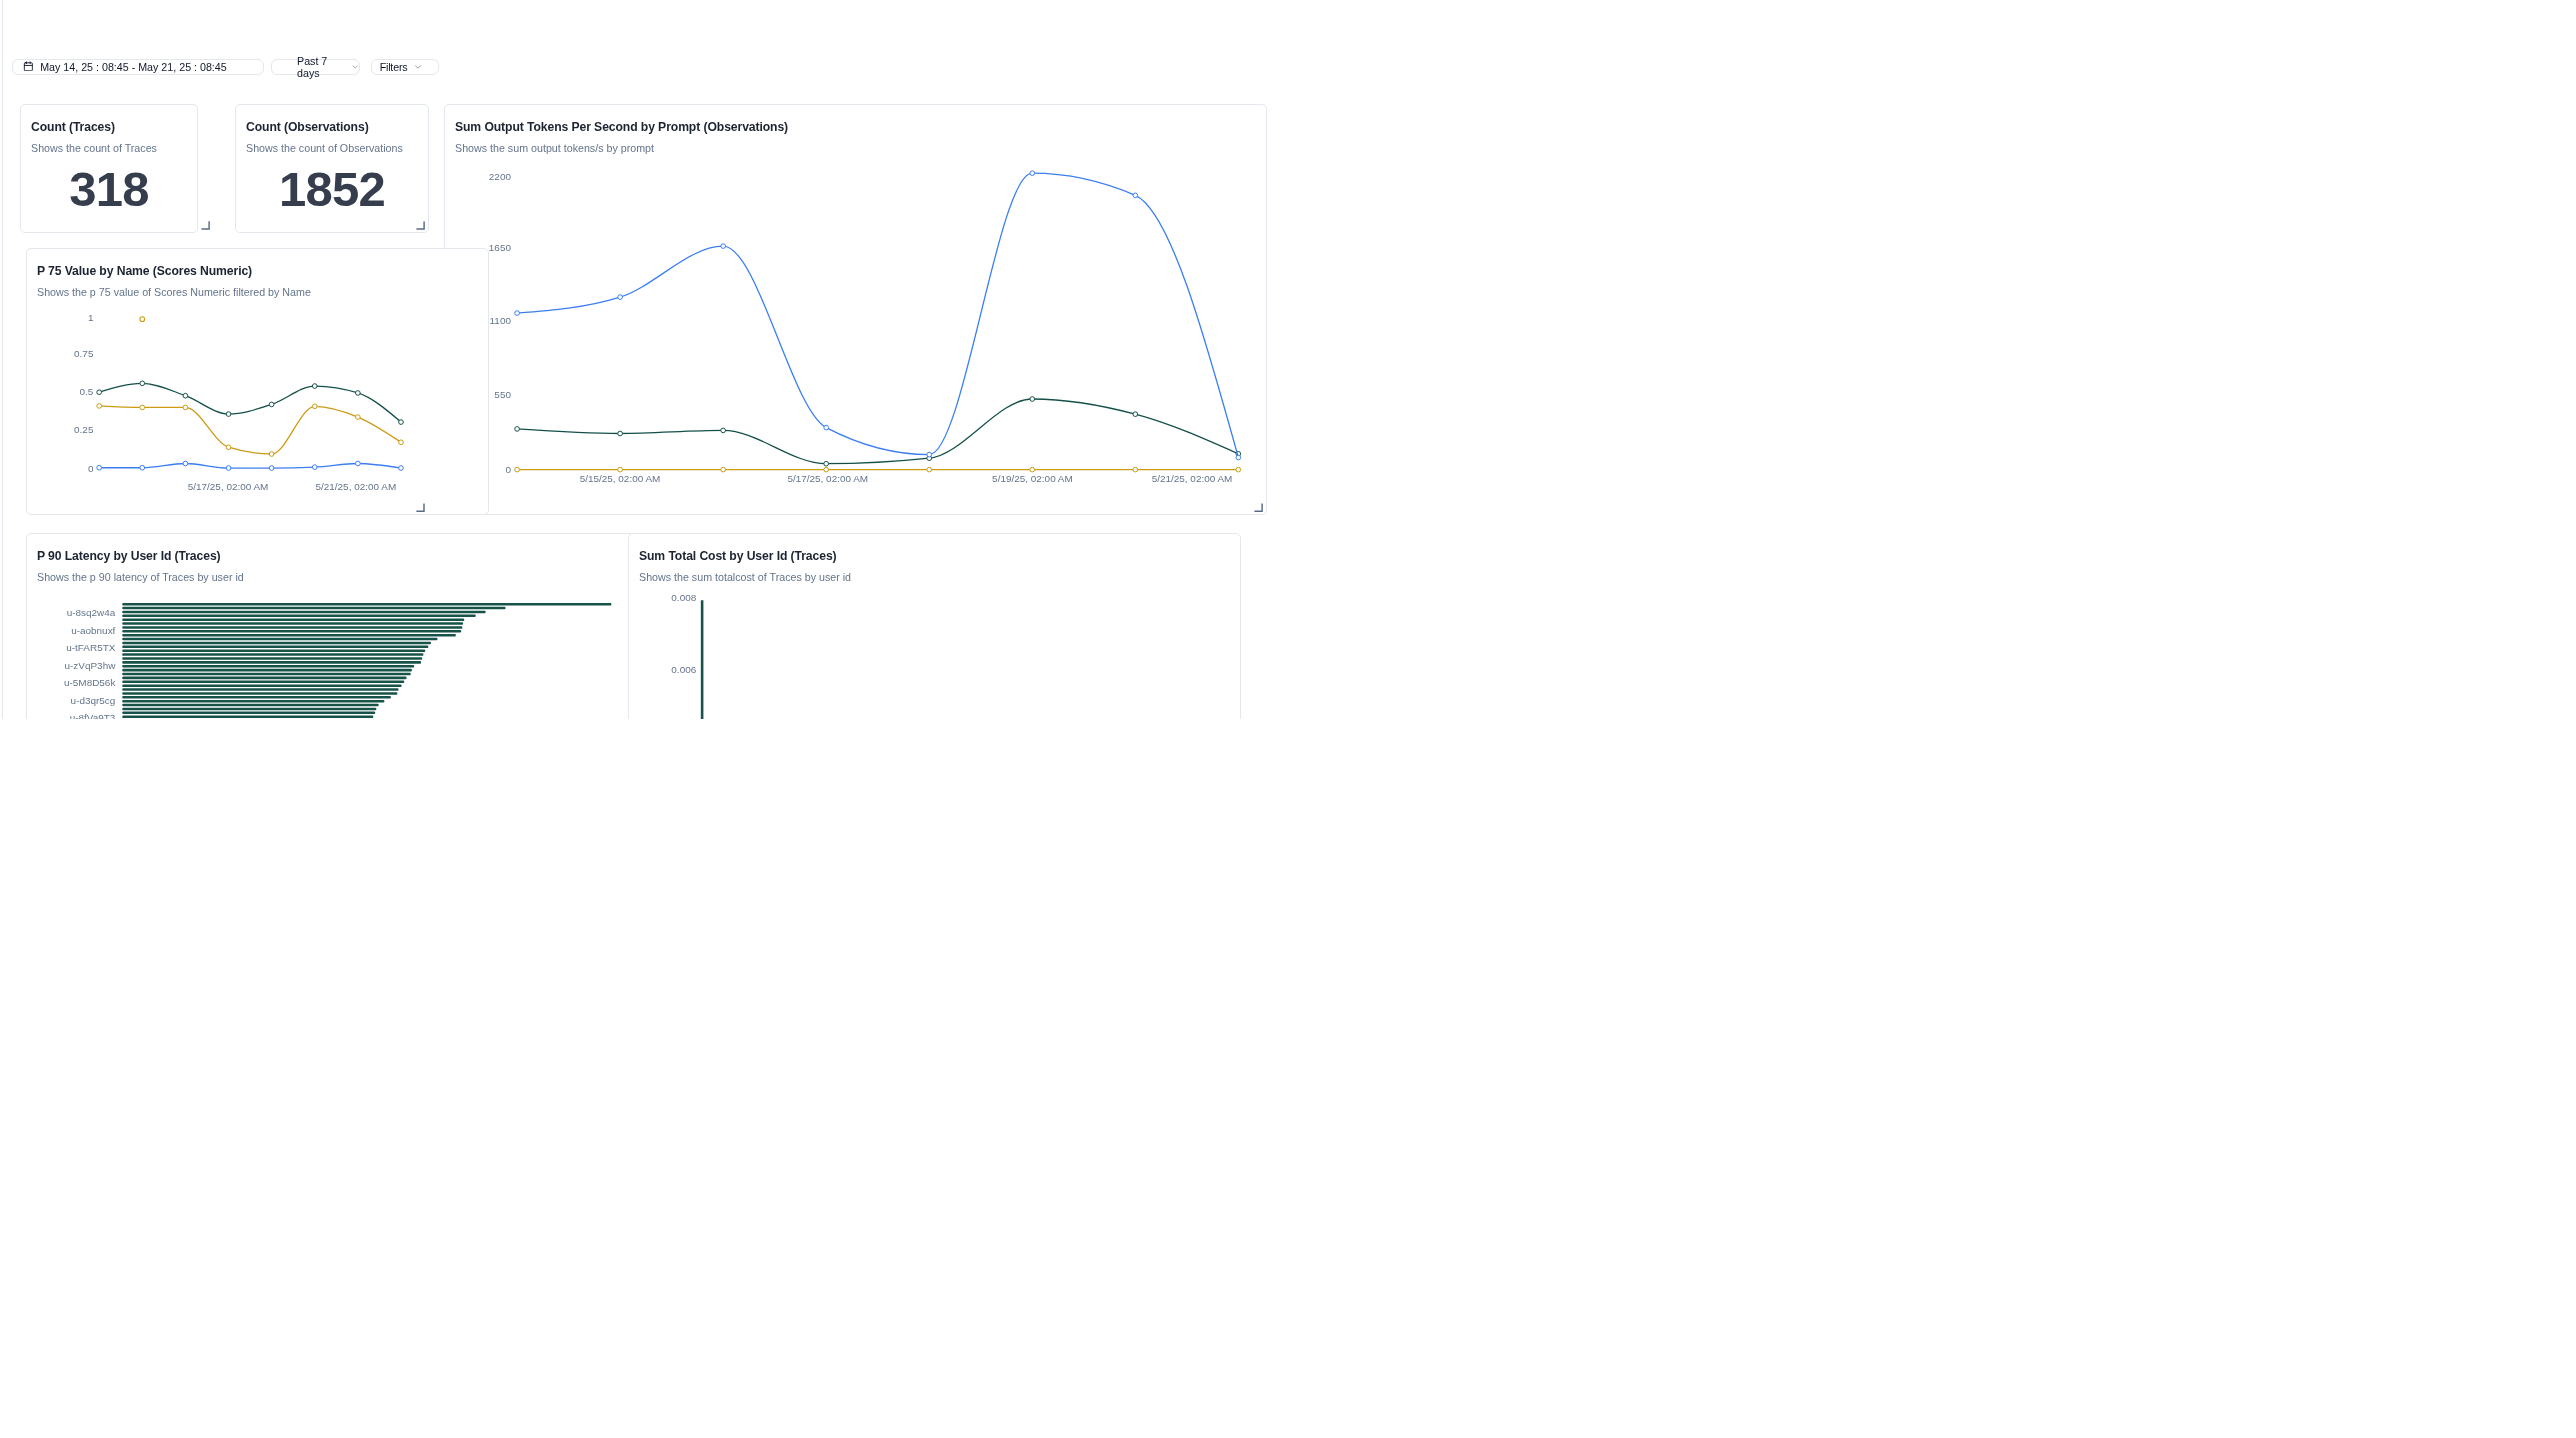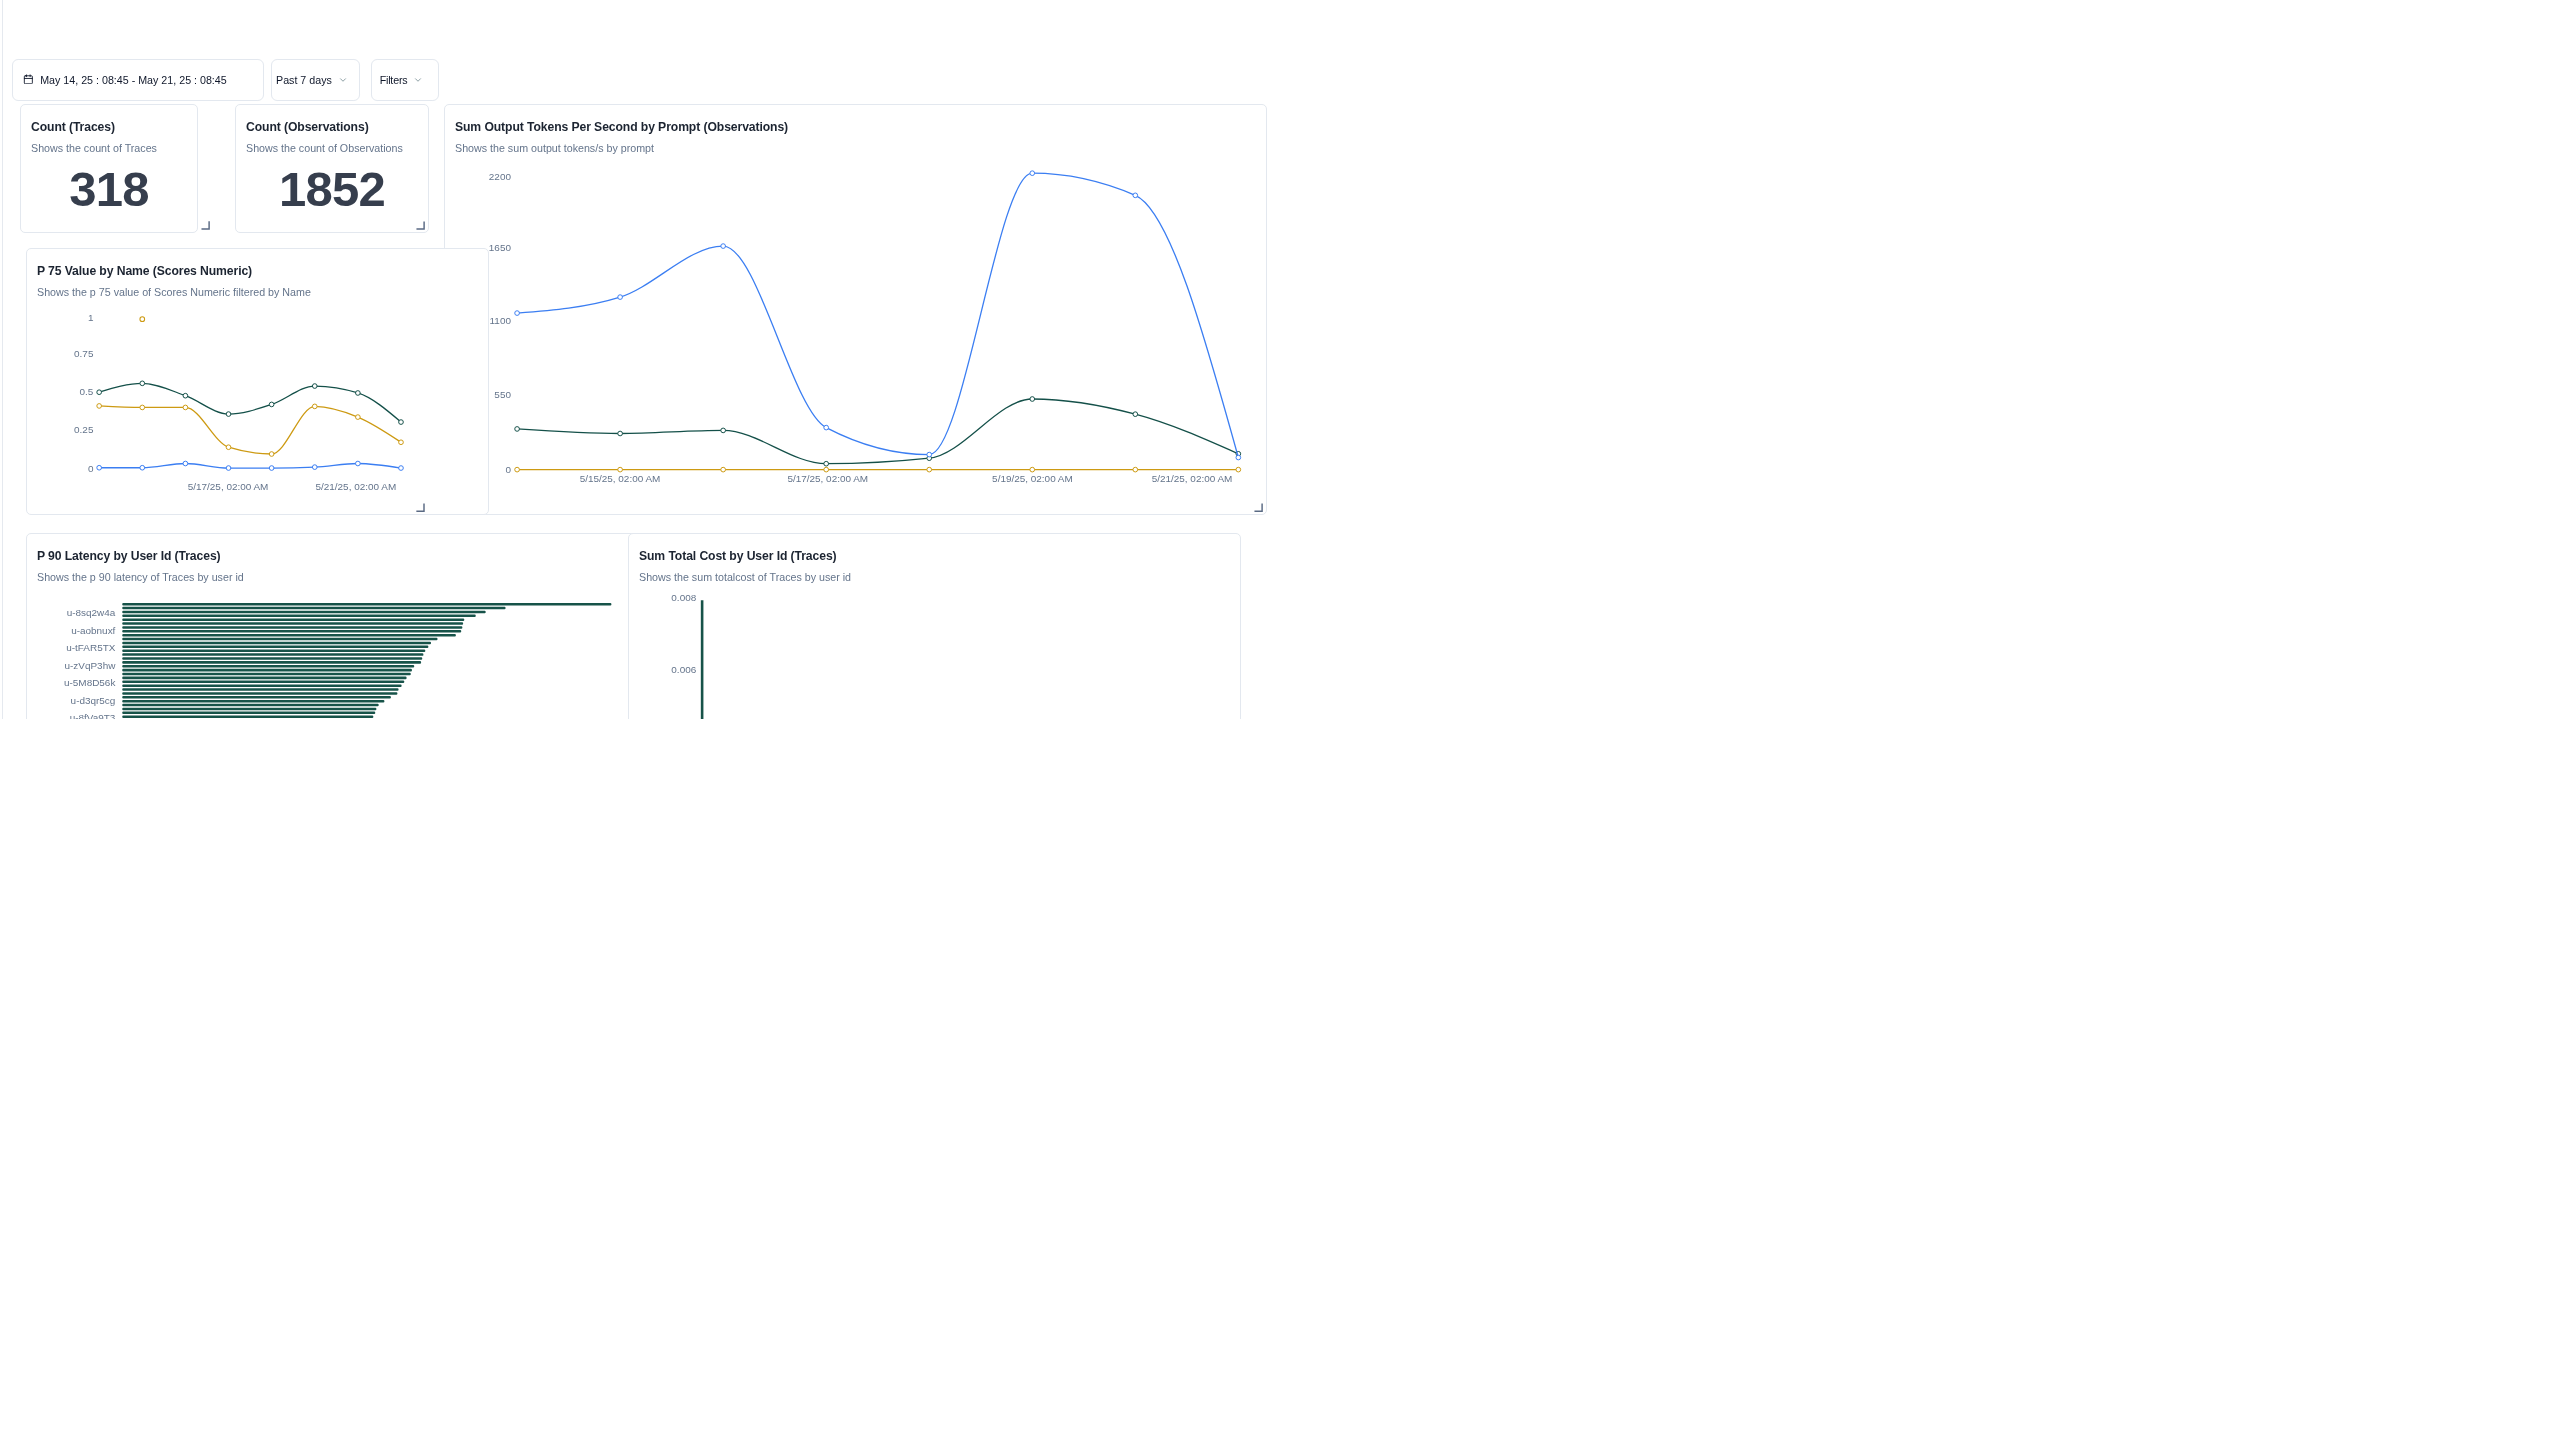--- a/index.html
+++ b/index.html
@@ -6,24 +6,24 @@
   font-family:"Liberation Sans", sans-serif; -webkit-font-smoothing:antialiased; }
 .page { position:relative; width:1288px; height:719px; }
 .leftline { position:absolute; left:1.5px; top:0; width:0.8px; height:719px; background:#e5e9ef; }
 .header { position:absolute; left:0; top:0; width:1288px; height:39px; background:#f8fafc;
   border-bottom:0.8px solid #e7eaee; }
 .htitle { position:absolute; left:13px; top:0; line-height:39px; font-size:13.4px; font-weight:700; color:#111827; }
 .hinfo { position:absolute; left:161px; top:14.5px; }
 .addbtn { position:absolute; left:1190px; top:7.7px; width:90px; height:24.5px; background:#0f172a;
   border-radius:4.6px; color:#fff; font-size:10.3px; font-weight:500; display:flex; align-items:center;
   justify-content:center; gap:5.4px; }
-.btn { position:absolute; height:42px; border:0.8px solid #e3e8ef; border-radius:6.1px; background:#fff;
+.btn { position:absolute; height:16px; border:0.8px solid #e3e8ef; border-radius:6.1px; background:#fff;
   display:flex; align-items:center; font-size:10.3px; color:#0f172a; }
 .datebtn { left:12px; top:59px; width:252px; padding-left:9.6px; gap:6.9px; font-size:10.7px; }
-.p7btn { left:271px; top:59px; width:89px; padding-left:4px; gap:6.1px; font-weight:500; font-size:10.7px; }
+.p7btn { left:271px; top:59px; width:89px; padding-left:25px; gap:6.1px; font-weight:500; font-size:10.7px; }
 .fbtn { left:371px; top:59px; width:68px; padding-left:7.7px; gap:6.1px; font-weight:500; font-size:10.7px; letter-spacing:-0.2px; }
 .card { position:absolute; background:#fff; border:0.8px solid #e3e8ef; border-radius:5px; }
 .ct { position:absolute; left:10px; top:15.3px; font-size:12.2px; font-weight:600; color:#1c2431; letter-spacing:-0.1px; }
 .cs { position:absolute; left:10px; top:37px; font-size:10.7px; color:#64748b; }
 .bignum { position:absolute; left:0; right:0; top:56px; text-align:center; font-size:49px; font-weight:700;
   color:#363e4d; letter-spacing:-0.8px; }
 text { font-family:"Liberation Sans", sans-serif; }
 </style></head>
 <body>
 <div class="page">

